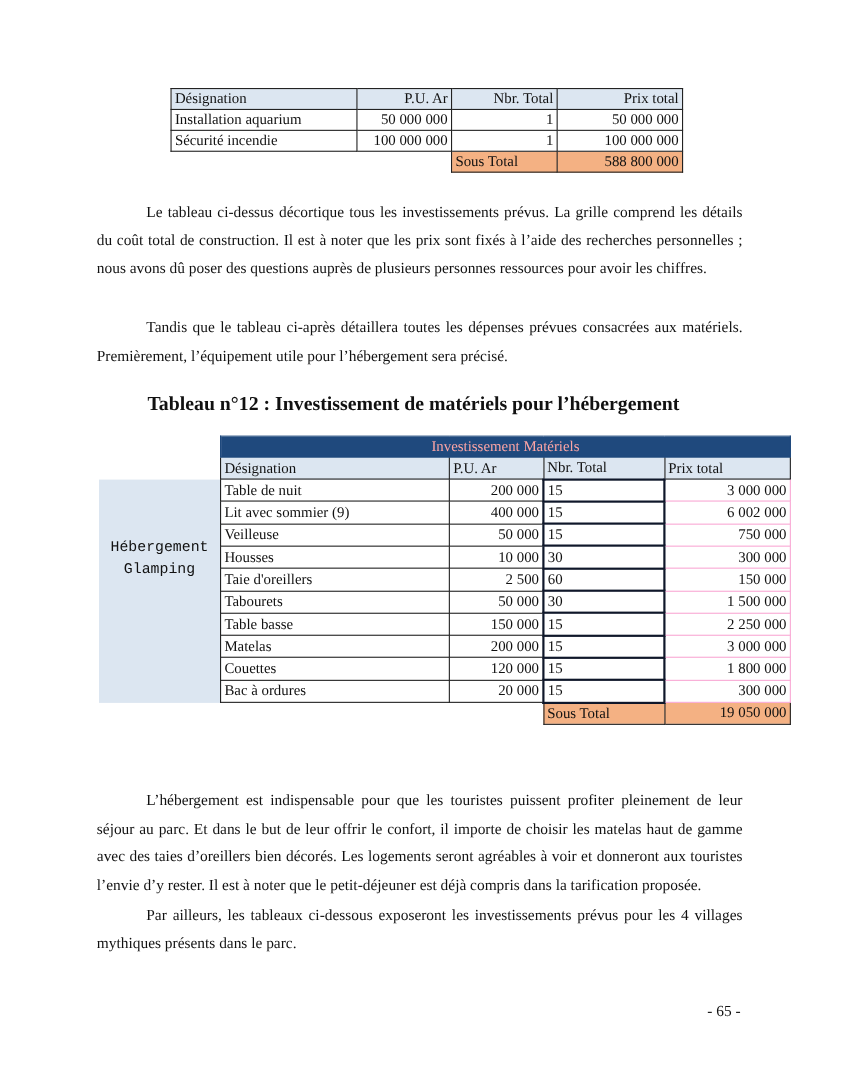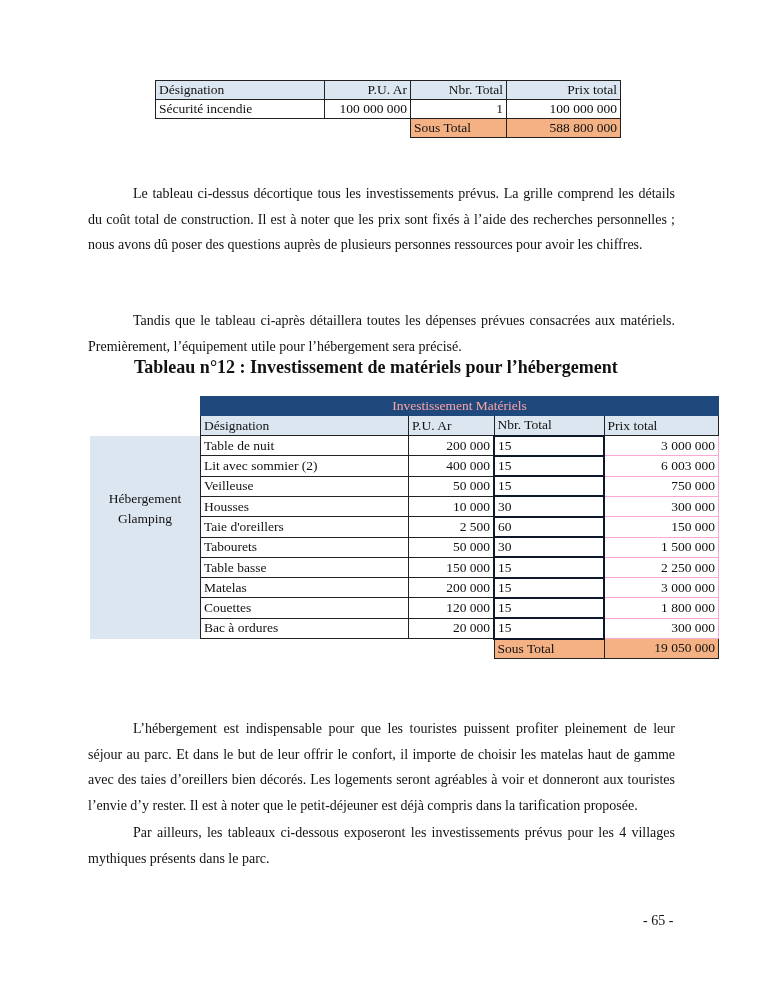--- a/index.html
+++ b/index.html
@@ -32,21 +32,21 @@
   .para .ind { display: inline-block; width: 45px; }
 
   .caption {
     position: absolute; left: 134px; top: 357px;
     font-size: 18px; font-weight: bold;
   }
 
   
   #t2 { left: 90px; top: 396px; }
   #t2 td { height: 18.3px; padding: 0 3px; line-height: 18px; white-space: nowrap; }
-  #t2 .side { width: 104px; background: #dce6f1; text-align: center; vertical-align: middle; line-height: 20px; padding: 0; }
+  #t2 .side { width: 104px; background: #dce6f1; text-align: center; vertical-align: middle; line-height: 20px; padding: 0; font-family: Liberation Mono, monospace; }
   #t2 .empty { border: none; background: transparent; }
   #t2 .title { background: #1f497d; color: #fca5a5; text-align: center; border: 1px solid #1f497d; }
   #t2 .hdr td.h { background: #dce6f1; text-align: left; border: 1px solid #222; }
   #t2 .d1 { width: 201px; text-align: left; border: 1px solid #222; }
   #t2 .d2 { width: 78px; text-align: right; border: 1px solid #222; }
   #t2 .d3 { width: 102px; border: 2px solid #0f172a; }
   #t2 .d4 { width: 107px; text-align: right; border: 1px solid #f9a8d4; }
   #t2 .st { border: 1px solid #222; }
 
   .pagenum { position: absolute; left: 643px; top: 913px; font-size: 14px; }
@@ -56,39 +56,45 @@
 
 <table id="t1" class="abs">
   <tbody>
       <tr class="hdr">
     <td class="c1 b">Désignation</td>
     <td class="c2 b">P.U. Ar</td>
     <td class="c3 b">Nbr. Total</td>
     <td class="c4 b">Prix total</td>
   </tr>
   <tr>
+    <td class="c1 b">Installation aquarium</td>
+    <td class="c2 b">50 000 000</td>
+    <td class="c3 b">1</td>
+    <td class="c4 b">50 000 000</td>
+  </tr>
+  <tr>
     <td class="c1 b">Sécurité incendie</td>
     <td class="c2 b">100 000 000</td>
     <td class="c3 b">1</td>
     <td class="c4 b">100 000 000</td>
   </tr>
   <tr>
     <td class="c1 nob"></td>
     <td class="c2 nob"></td>
     <td class="c3 b subtotal" style="text-align:left">Sous Total</td>
     <td class="c4 b subtotal">588 800 000</td>
   </tr>
 </tbody>
   </table>
 
 <div class="para" style="top:181px;">
   <span class="ind"></span><span>Le tableau ci-dessus décortique tous les investissements prévus. La grille comprend les détails du coût total de construction. Il est à noter que les prix sont fixés à l’aide des recherches personnelles ; nous avons dû poser des questions auprès de plusieurs personnes ressources pour avoir les chiffres.</span>
 </div>
 
-<div class="para" style="top:308px;">
+<div class="para" style="top:286px;">
   <span class="ind"></span><span>Tandis que le tableau ci-après détaillera toutes les dépenses prévues consacrées aux matériels. Premièrement, l’équipement utile pour l’hébergement sera précisé.</span>
 </div>
 
 <div class="caption">Tableau n°12 : Investissement de matériels pour l’hébergement</div>
 
 <table id="t2" class="abs">
   <tbody>
       <tr>
     <td class="empty" style="width:104px"></td>
     <td class="title" colspan="4">Investissement Matériels</td>
@@ -106,24 +112,24 @@
         <div>Hébergement</div>
         <div>Glamping</div>
       </div>
     </td>
     <td class="d1">Table de nuit</td>
     <td class="d2">200 000</td>
     <td class="d3">15</td>
     <td class="d4">3 000 000</td>
   </tr>
   <tr>
-    <td class="d1">Lit avec sommier (2)</td>
+    <td class="d1">Lit avec sommier (9)</td>
     <td class="d2">400 000</td>
     <td class="d3">15</td>
-    <td class="d4">6 003 000</td>
+    <td class="d4">6 002 000</td>
   </tr>
   <tr>
     <td class="d1">Veilleuse</td>
     <td class="d2">50 000</td>
     <td class="d3">15</td>
     <td class="d4">750 000</td>
   </tr>
   <tr>
     <td class="d1">Housses</td>
     <td class="d2">10 000</td>

